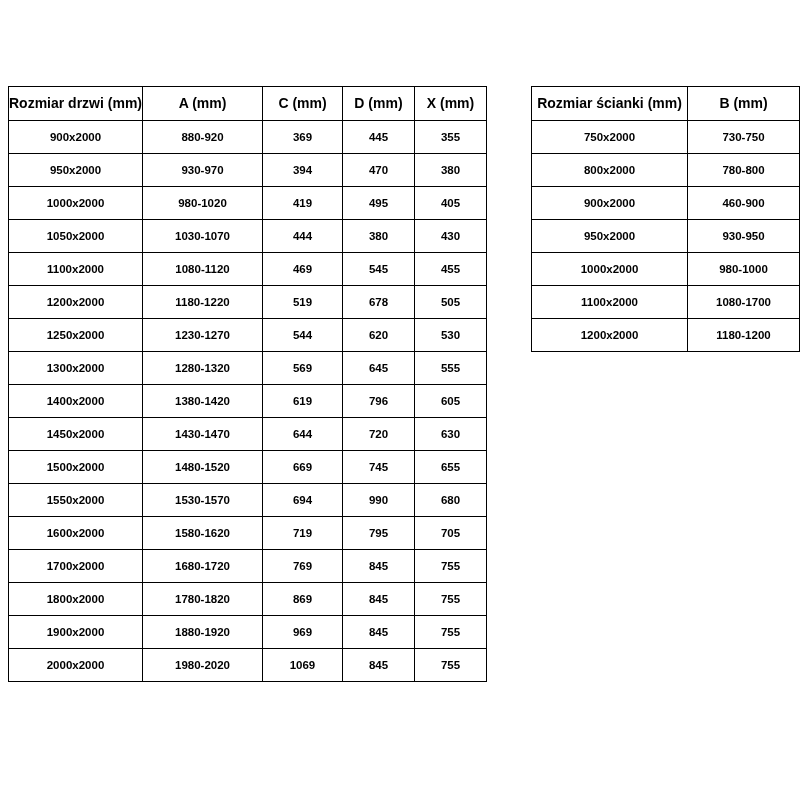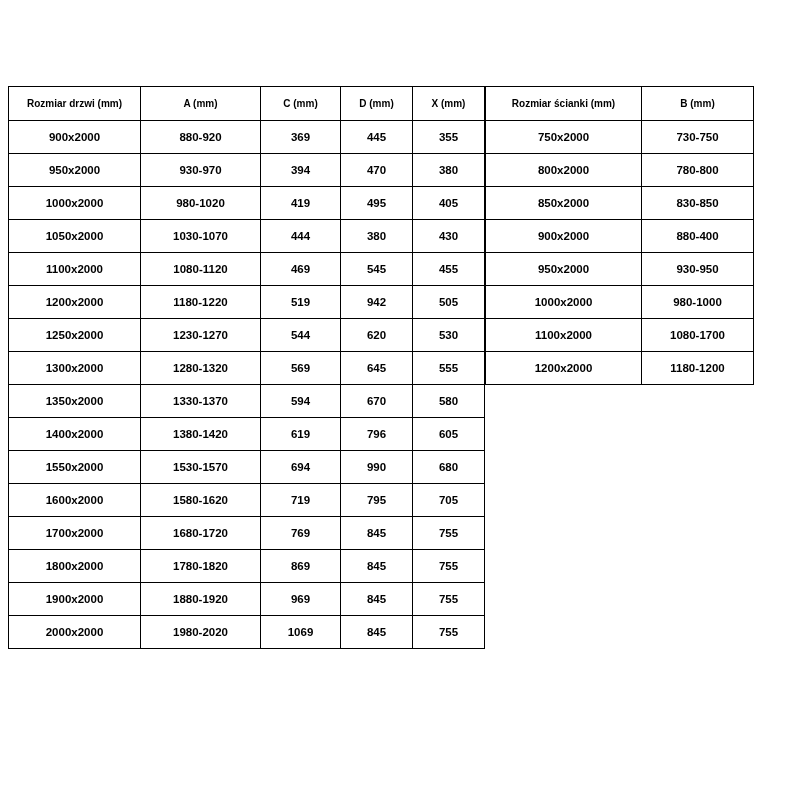--- a/index.html
+++ b/index.html
@@ -33,20 +33,21 @@
     justify-content: flex-start;
   }
   .table-block {
     box-sizing: border-box;
   }
   .table-left {
     margin-left: 8px;
     margin-top: 86px;
   }
   .table-right {
+    margin-left: 44px;
     margin-top: 86px;
     border-radius: 26px;
   }
   table.data-table {
     border-collapse: collapse;
     border: 1px solid #000000;
     table-layout: fixed;
   }
   table.data-table th,
   table.data-table td {
@@ -55,21 +56,21 @@
     vertical-align: middle;
     font-weight: bold;
     font-size: 11.5px;
     color: #000000;
     padding: 0;
     height: 32px;
     line-height: 32px;
     white-space: nowrap;
   }
   table.data-table th {
-    font-size: 10px;
+    font-size: 14px;
     height: 33px;
     line-height: 33px;
   }
   
   .table-left col.c0 { width: 132px; }
   .table-left col.c1 { width: 120px; }
   .table-left col.c2 { width: 80px; }
   .table-left col.c3 { width: 72px; }
   .table-left col.c4 { width: 72px; }
   
@@ -133,50 +134,57 @@
             <td>1100x2000</td>
             <td>1080-1120</td>
             <td>469</td>
             <td>545</td>
             <td>455</td>
           </tr>
           <tr>
             <td>1200x2000</td>
             <td>1180-1220</td>
             <td>519</td>
-            <td>942</td>
+            <td>678</td>
             <td>505</td>
           </tr>
           <tr>
             <td>1250x2000</td>
             <td>1230-1270</td>
             <td>544</td>
             <td>620</td>
             <td>530</td>
           </tr>
           <tr>
             <td>1300x2000</td>
             <td>1280-1320</td>
             <td>569</td>
             <td>645</td>
             <td>555</td>
           </tr>
           <tr>
-            <td>1350x2000</td>
-            <td>1330-1370</td>
-            <td>594</td>
-            <td>670</td>
-            <td>580</td>
-          </tr>
-          <tr>
             <td>1400x2000</td>
             <td>1380-1420</td>
             <td>619</td>
             <td>796</td>
             <td>605</td>
+          </tr>
+          <tr>
+            <td>1450x2000</td>
+            <td>1430-1470</td>
+            <td>644</td>
+            <td>720</td>
+            <td>630</td>
+          </tr>
+          <tr>
+            <td>1500x2000</td>
+            <td>1480-1520</td>
+            <td>669</td>
+            <td>745</td>
+            <td>655</td>
           </tr>
           <tr>
             <td>1550x2000</td>
             <td>1530-1570</td>
             <td>694</td>
             <td>990</td>
             <td>680</td>
           </tr>
           <tr>
             <td>1600x2000</td>
@@ -232,26 +240,22 @@
         <tbody>
           <tr>
             <td>750x2000</td>
             <td>730-750</td>
           </tr>
           <tr>
             <td>800x2000</td>
             <td>780-800</td>
           </tr>
           <tr>
-            <td>850x2000</td>
-            <td>830-850</td>
-          </tr>
-          <tr>
             <td>900x2000</td>
-            <td>880-400</td>
+            <td>460-900</td>
           </tr>
           <tr>
             <td>950x2000</td>
             <td>930-950</td>
           </tr>
           <tr>
             <td>1000x2000</td>
             <td>980-1000</td>
           </tr>
           <tr>

